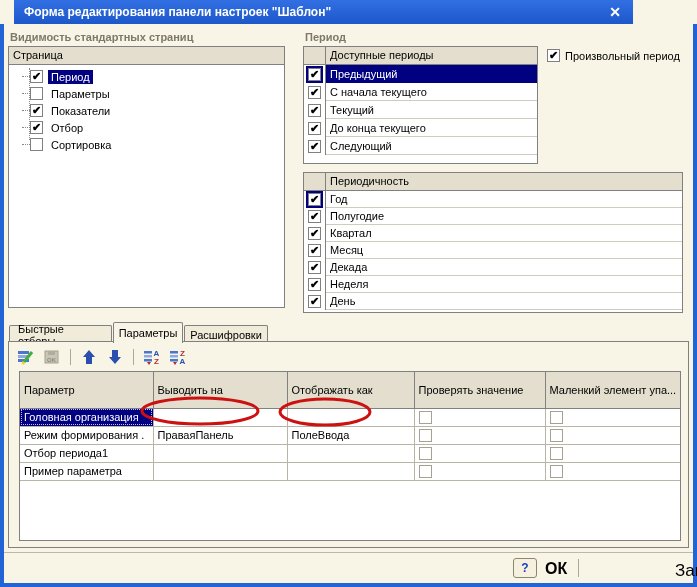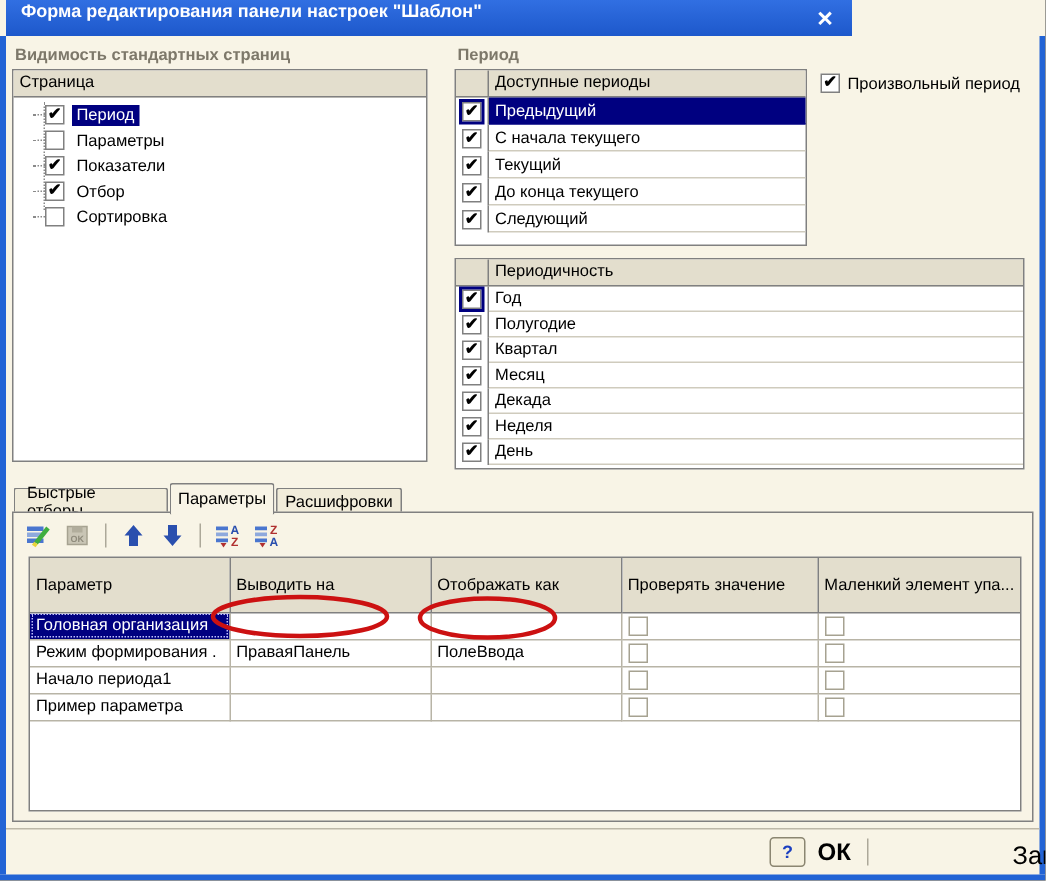--- a/index.html
+++ b/index.html
@@ -1,20 +1,20 @@
 <!DOCTYPE html>
 <html><head>
 <meta charset="utf-8">
 <style>
   html,body{margin:0;padding:0;background:#555;}
   *{box-sizing:border-box;font-family:"Liberation Sans",sans-serif;}
   #window{position:relative;width:697px;height:587px;background:#F8F4E6;overflow:hidden;}
   .abs{position:absolute;}
   
-  .titlebar{left:4px;top:0;width:564px;height:24px;background:linear-gradient(180deg,#316fe2,#1d58cb);display:flex;}
+  .titlebar{left:14px;top:0;width:619px;height:24px;background:linear-gradient(180deg,#316fe2,#1d58cb);display:flex;align-items:center;}
   .title-text{color:#fff;font-weight:bold;font-size:12px;padding-left:10px;white-space:nowrap;}
   .close-x{position:absolute;right:9px;top:3px;color:#fff;font-weight:bold;font-size:14px;width:18px;height:18px;text-align:center;line-height:18px;cursor:default;}
   .frame-strip{background:#2263d5;}
   
   .group-label{font-weight:bold;font-size:11px;color:#7d786a;white-space:nowrap;}
   
   .grid{background:#fff;border:1px solid #808080;}
   .grid-header{height:18px;background:#E3DECD;border-bottom:1px solid #808080;display:flex;align-items:stretch;font-size:11px;}
   .gh-cb{width:22px;border-right:1px solid #808080;background:#E3DECD;}
   .gh-label{flex:1;padding:2px 4px;color:#000;white-space:nowrap;overflow:hidden;}
@@ -301,21 +301,21 @@
                   <span class="cb empty"></span>
                 </span>
               </td>
             <td>
                 <span class="cbcell">
                   <span class="cb empty"></span>
                 </span>
               </td>
           </tr>
           <tr>
-            <td>Начало периода1</td>
+            <td>Отбор периода1</td>
             <td></td>
             <td></td>
             <td>
                 <span class="cbcell">
                   <span class="cb empty"></span>
                 </span>
               </td>
             <td>
                 <span class="cbcell">
                   <span class="cb empty"></span>

